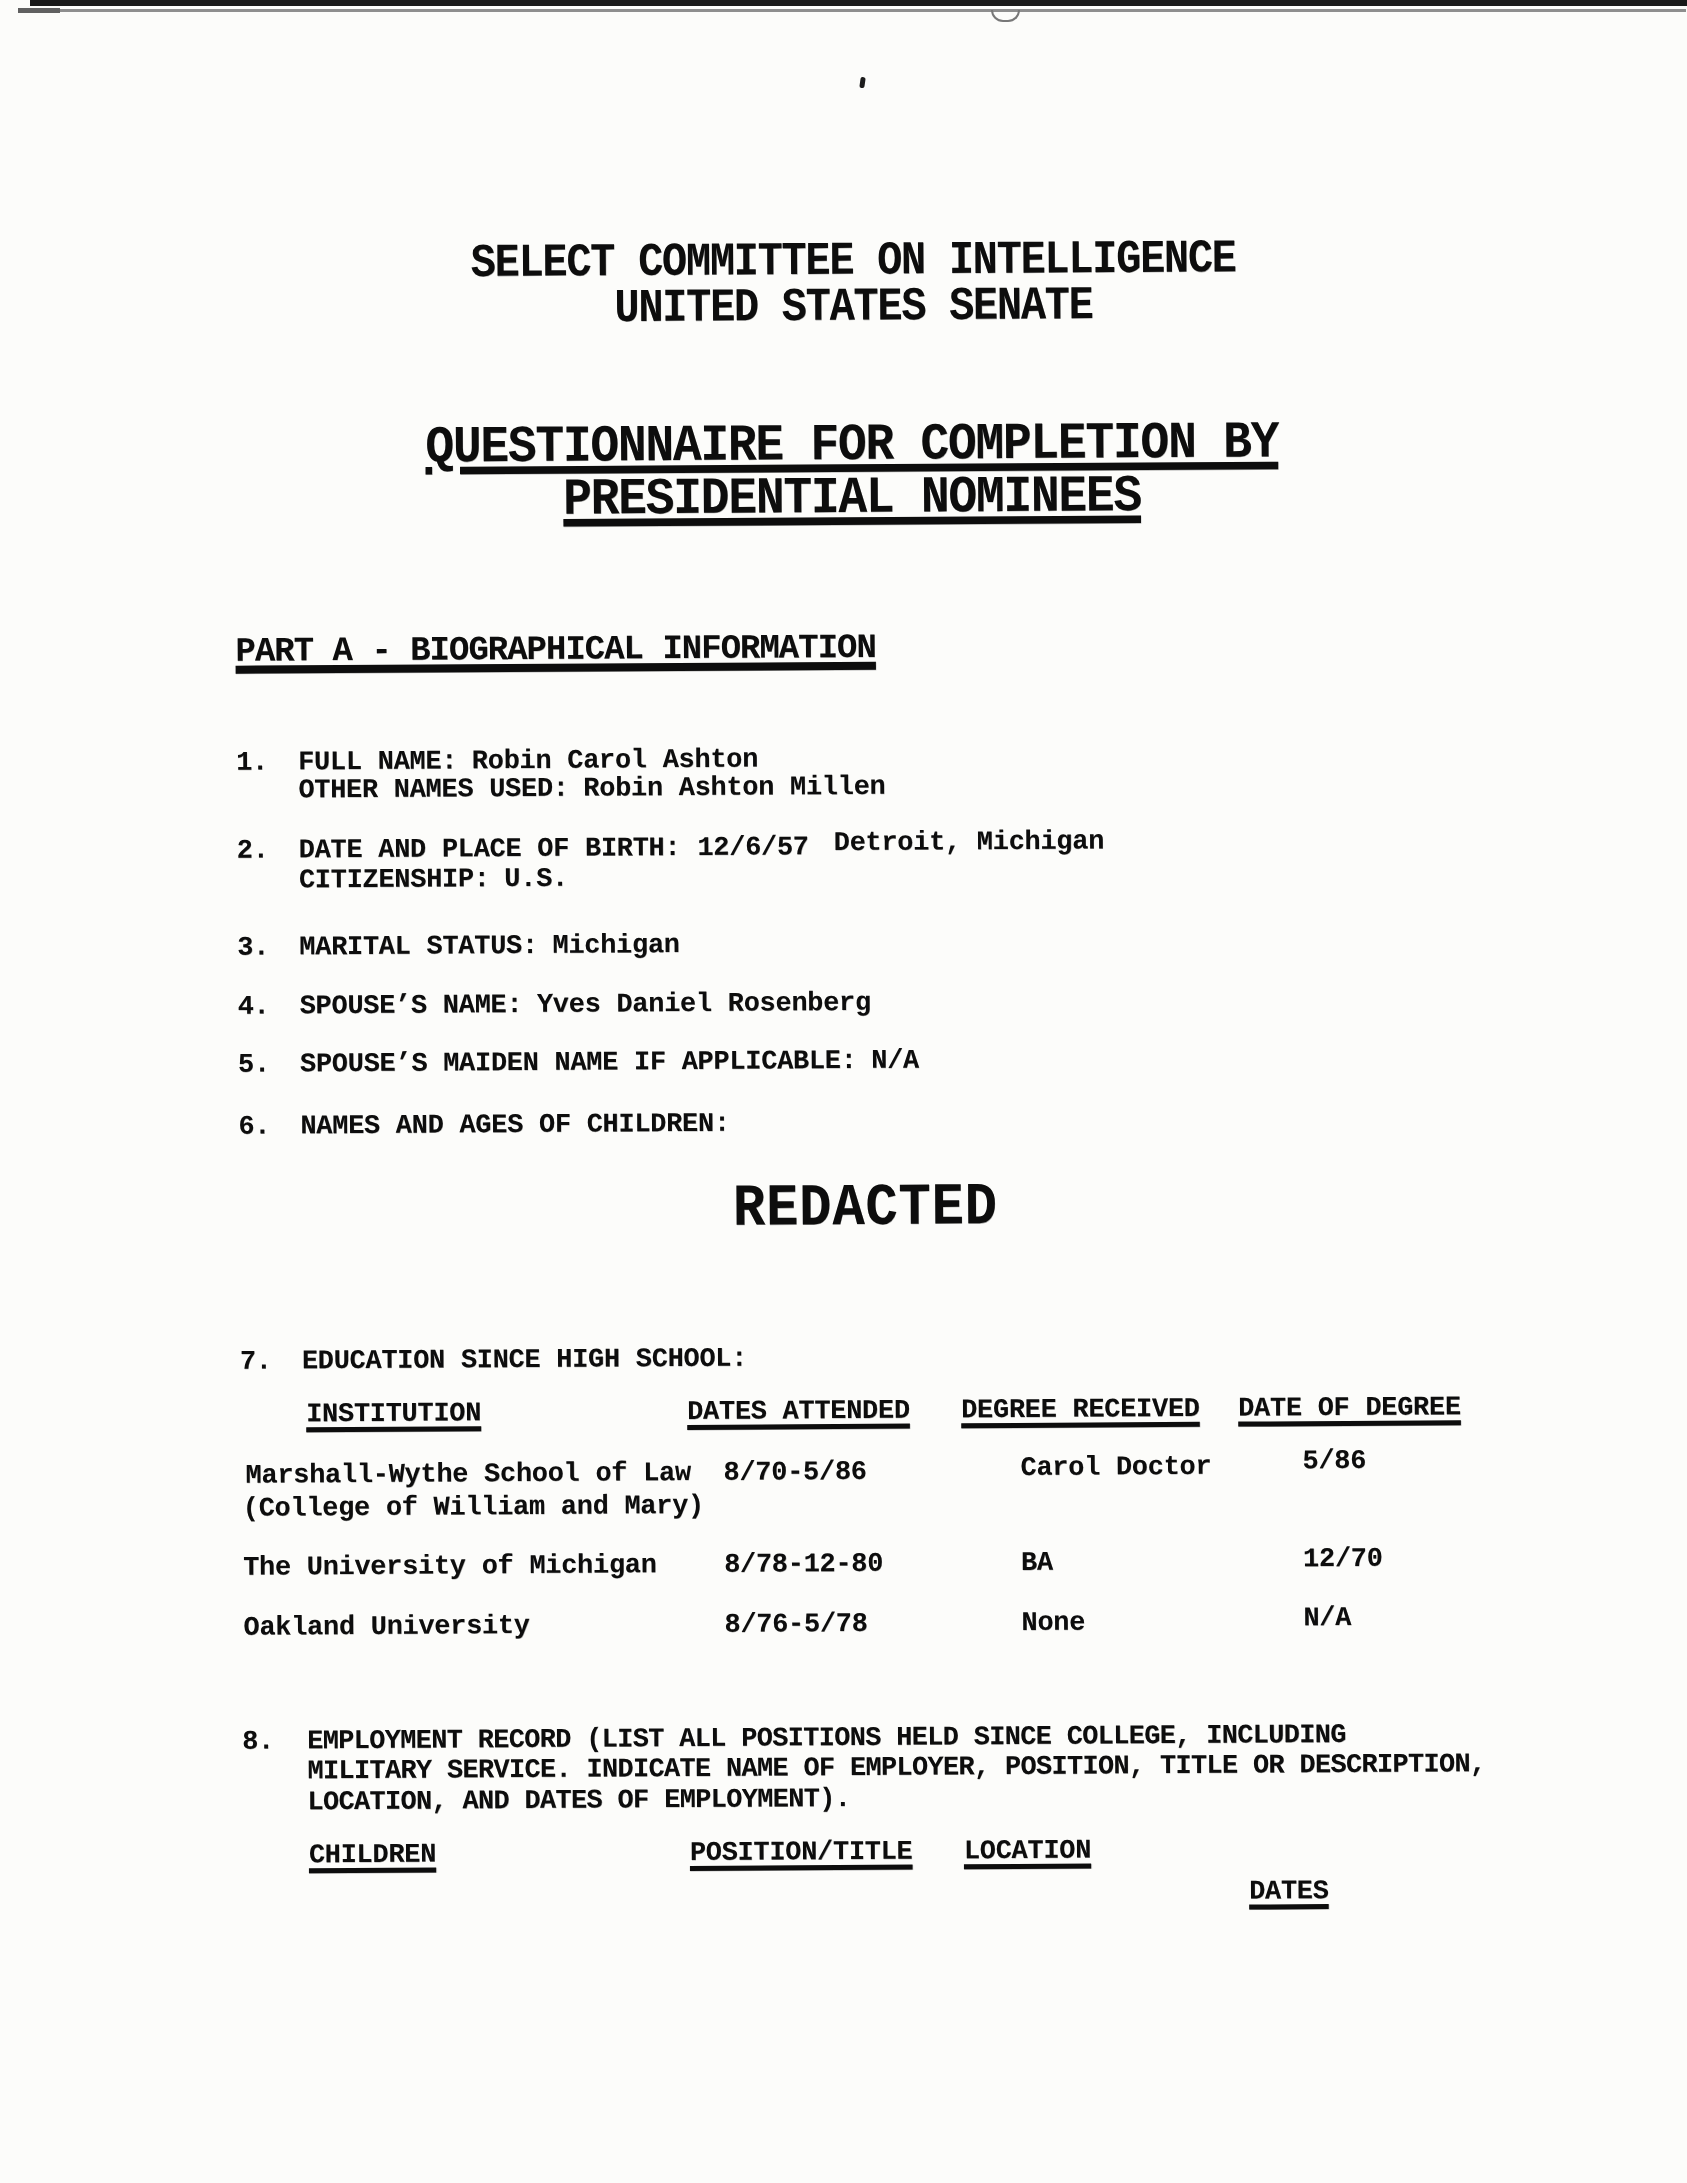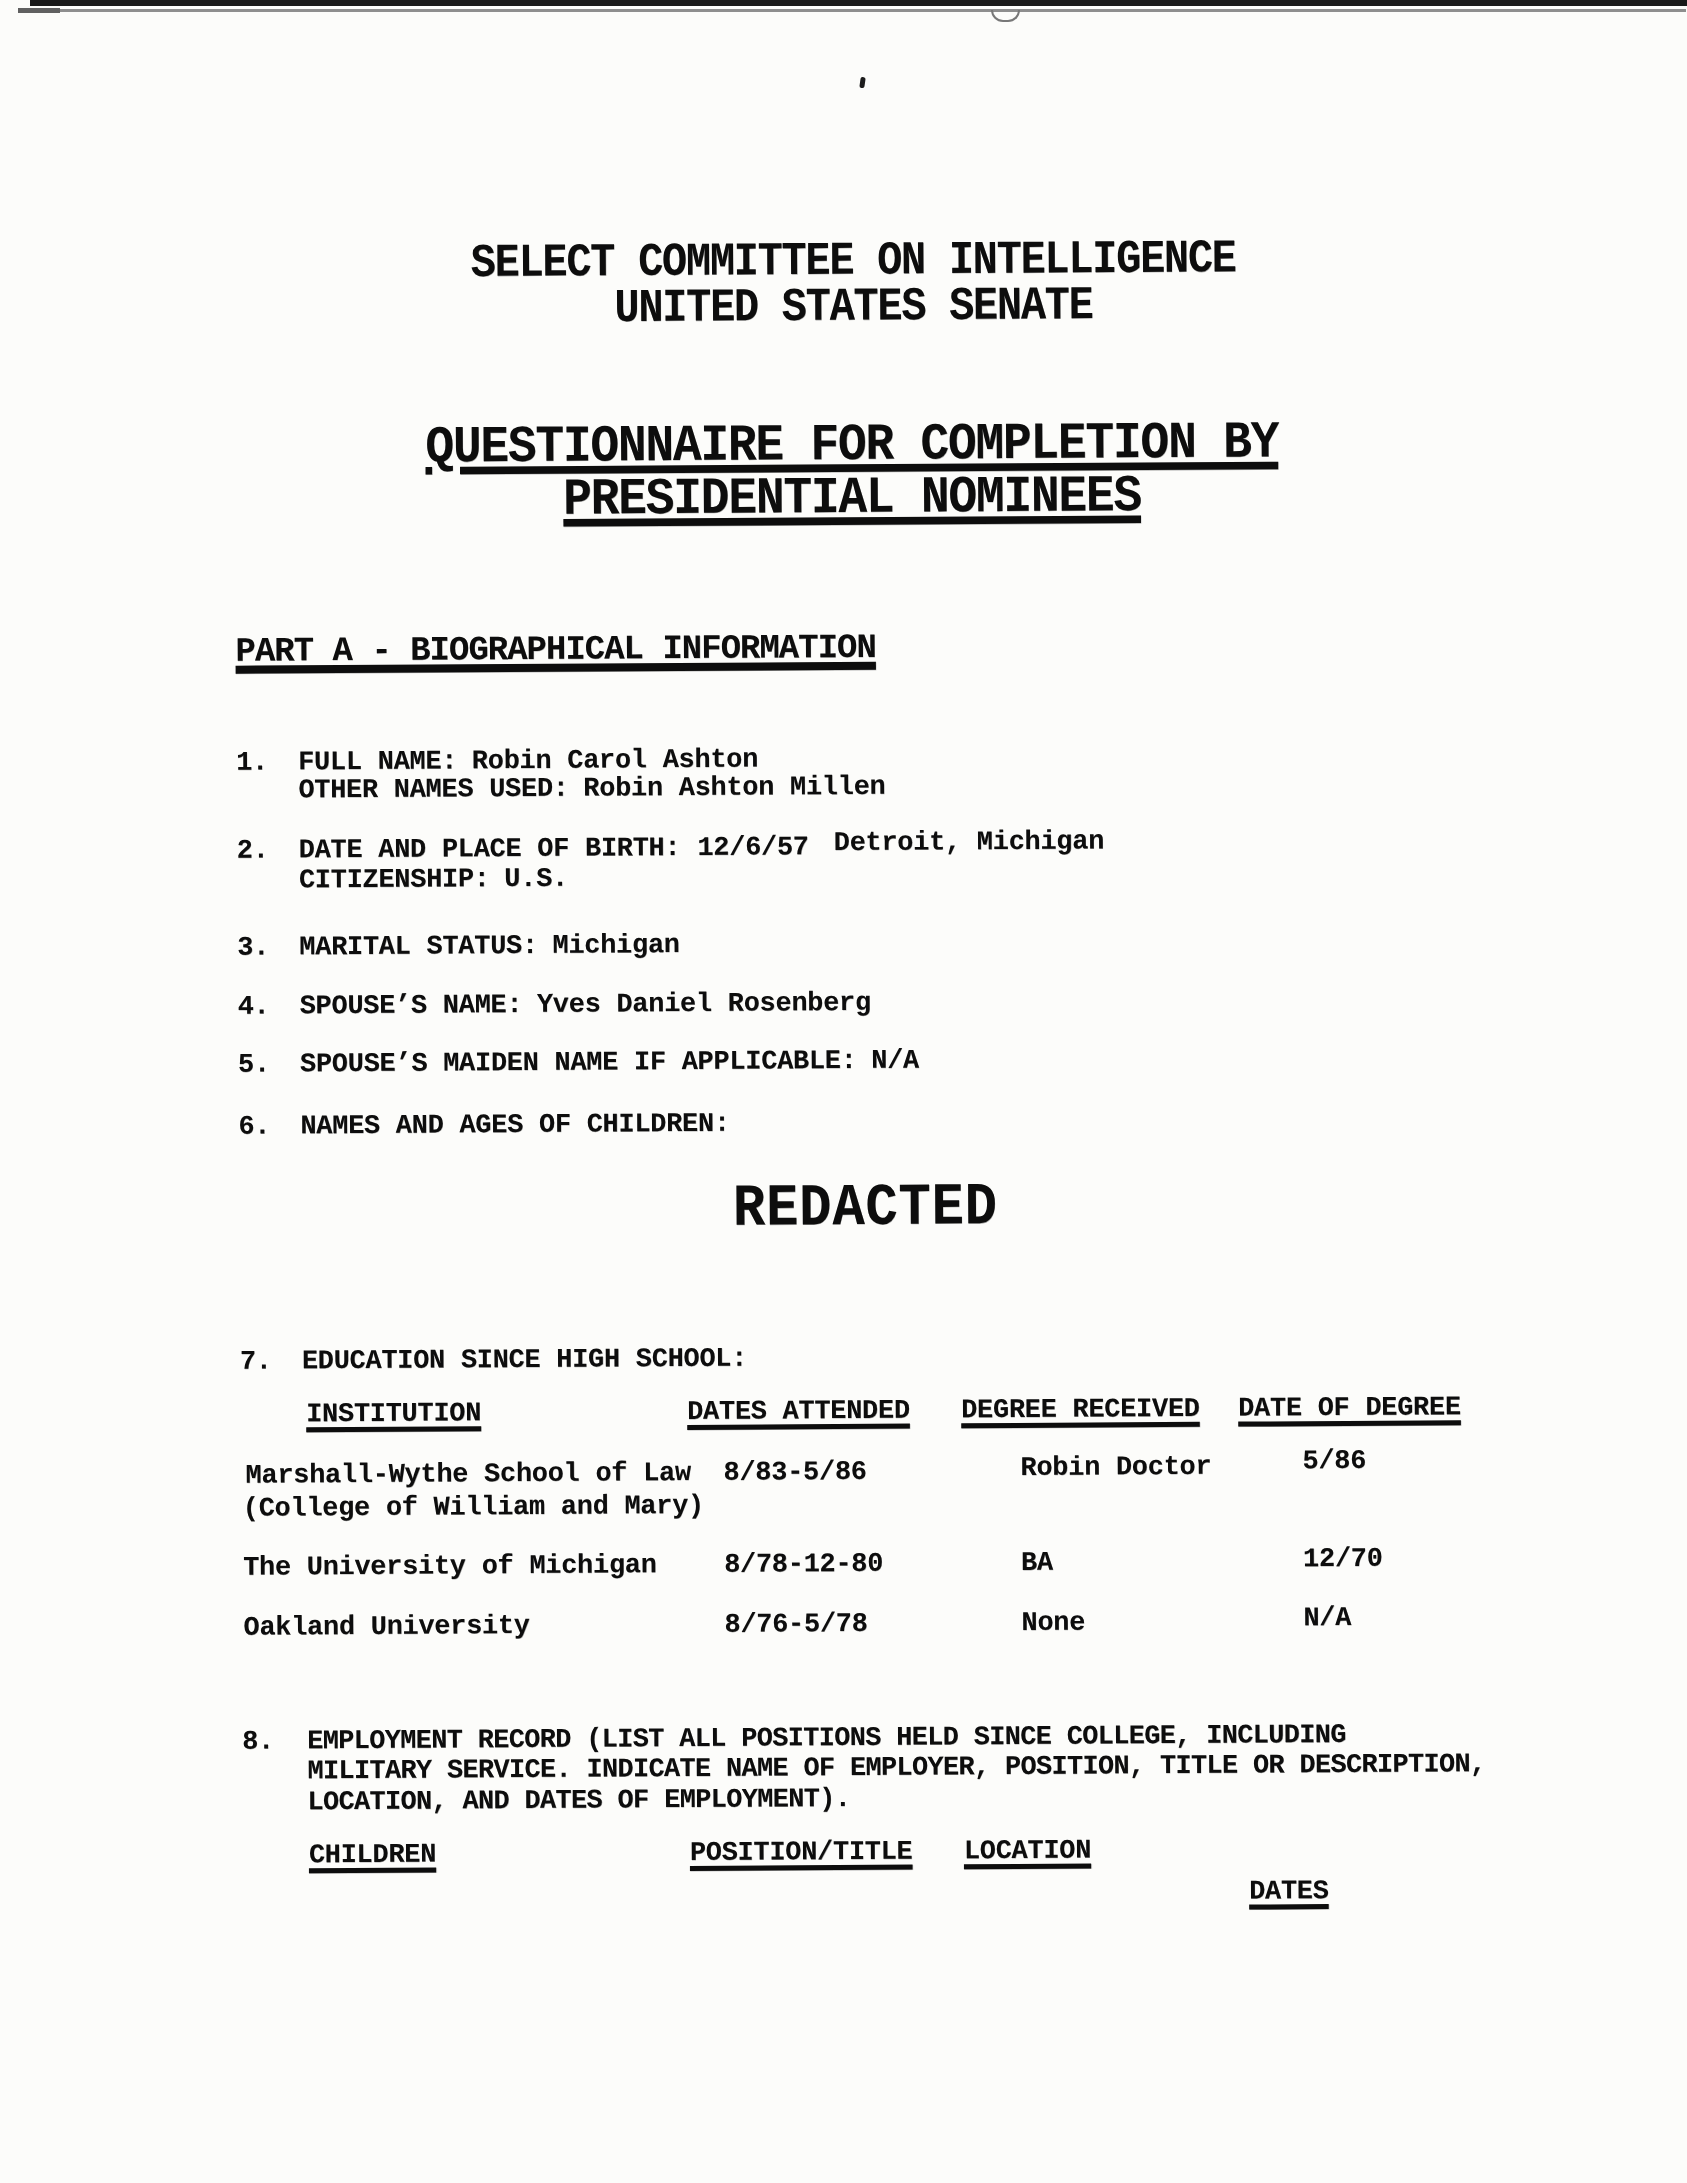--- a/index.html
+++ b/index.html
@@ -97,22 +97,22 @@
     <div class="abs q" style="left:238px;top:1345px;">7.</div>
     <div class="abs q" style="left:300px;top:1345px;">EDUCATION SINCE HIGH SCHOOL:</div>
 
     <div class="abs q" style="left:304px;top:1398px;"><span class="u-col">INSTITUTION</span></div>
     <div class="abs q" style="left:685px;top:1398px;"><span class="u-col">DATES ATTENDED</span></div>
     <div class="abs q" style="left:959px;top:1398px;"><span class="u-col">DEGREE RECEIVED</span></div>
     <div class="abs q" style="left:1236px;top:1398px;"><span class="u-col">DATE OF DEGREE</span></div>
 
     <div class="abs q" style="left:243px;top:1459px;">Marshall-Wythe School of Law</div>
     <div class="abs q" style="left:240px;top:1492px;">(College of William and Mary)</div>
-    <div class="abs q" style="left:721px;top:1459px;">8/83-5/86</div>
-    <div class="abs q" style="left:1018px;top:1456px;">Robin Doctor</div>
+    <div class="abs q" style="left:721px;top:1459px;">8/70-5/86</div>
+    <div class="abs q" style="left:1018px;top:1456px;">Carol Doctor</div>
     <div class="abs q" style="left:1300px;top:1451px;">5/86</div>
 
     <div class="abs q" style="left:240px;top:1551px;">The University of Michigan</div>
     <div class="abs q" style="left:721px;top:1551px;">8/78-12-80</div>
     <div class="abs q" style="left:1018px;top:1551px;">BA</div>
     <div class="abs q" style="left:1300px;top:1549px;">12/70</div>
 
     <div class="abs q" style="left:240px;top:1611px;">Oakland University</div>
     <div class="abs q" style="left:721px;top:1611px;">8/76-5/78</div>
     <div class="abs q" style="left:1018px;top:1611px;">None</div>

